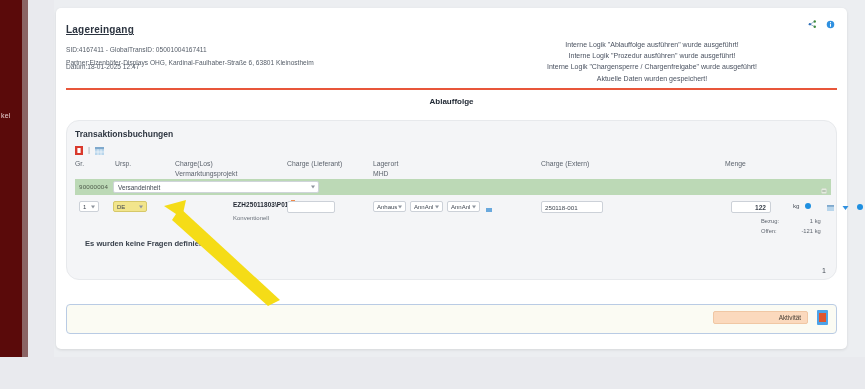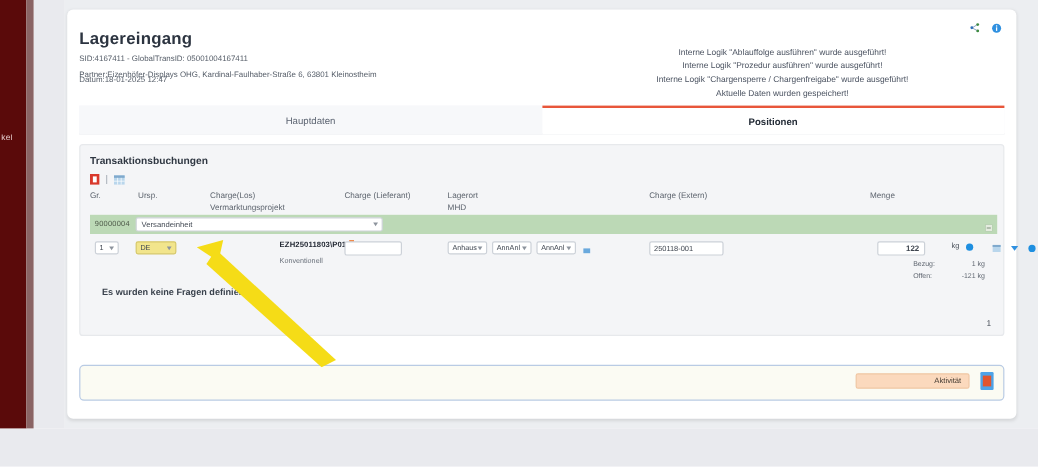--- a/index.html
+++ b/index.html
@@ -43,21 +43,21 @@
   .card {
     position:absolute; left:56px; top:8px; width:791px; height:341px;
     background:#ffffff; border-radius:5px;
     box-shadow:0 1px 3px rgba(0,0,0,.10);
   }
 
   
   .hdr { position:absolute; left:0; top:0; width:791px; height:78px; }
   .hdr-title {
     position:absolute; left:10px; top:16px;
-    font-size:14px; font-weight:bold; color:#2c3440; letter-spacing:.2px;
+    font-size:10px; font-weight:bold; color:#2c3440; letter-spacing:.2px;text-decoration:underline;
   }
   .hdr-meta {
     position:absolute; left:10px; top:36px; width:430px;
     font-size:6.6px; line-height:1.95; color:#555d68;
   }
   .hdr-meta div { white-space:nowrap; }
   .hdr-date { position:absolute; left:10px; top:55px; font-size:6.6px; color:#555d68; }
 
   .hdr-msgs {
     position:absolute; right:10px; top:31px; width:370px;
@@ -78,21 +78,21 @@
     position:relative; height:24px;
   }
   .tab.active {
     background:#ffffff; color:#222a35; font-weight:bold;
     border-top:2px solid #e8563a;
   }
 
   
   .panel {
     position:absolute; left:10px; top:112px; width:771px; height:160px;
-    background:#f4f5f7; border:1px solid #e7e9ec; border-radius:3px;
+    background:#f4f5f7; border:1px solid #e7e9ec; border-radius:13px;
   }
   .panel-title {
     position:absolute; left:8px; top:8px;
     font-size:8.5px; font-weight:bold; color:#2f3742;
   }
   .tool-row { position:absolute; left:8px; top:24px; display:flex; align-items:center; gap:5px; }
   .tool-btn { width:8px; height:9px; display:inline-block; cursor:pointer; }
   .tool-sep { color:#9aa1ab; font-size:8px; }
 
   
@@ -236,22 +236,21 @@
 
       <div class="hdr-msgs">
         <div>Interne Logik "Ablauffolge ausführen" wurde ausgeführt!</div>
         <div>Interne Logik "Prozedur ausführen" wurde ausgeführt!</div>
         <div>Interne Logik "Chargensperre / Chargenfreigabe" wurde ausgeführt!</div>
         <div>Aktuelle Daten wurden gespeichert!</div>
       </div>
     </div>
 
     <div class="tabs">
-      <div class="tab">Hauptdaten</div>
-      <div class="tab active">Positionen</div>
+      <div class="tab active">Ablauffolge</div>
     </div>
 
     <div class="panel">
 
       <div class="panel-title">Transaktionsbuchungen</div>
 
       <div class="tool-row">
         <span class="tool-btn">
           <svg width="8" height="9" viewBox="0 0 8 9">
             <rect x="0" y="0" width="8" height="9" fill="#d9392c"></rect>

